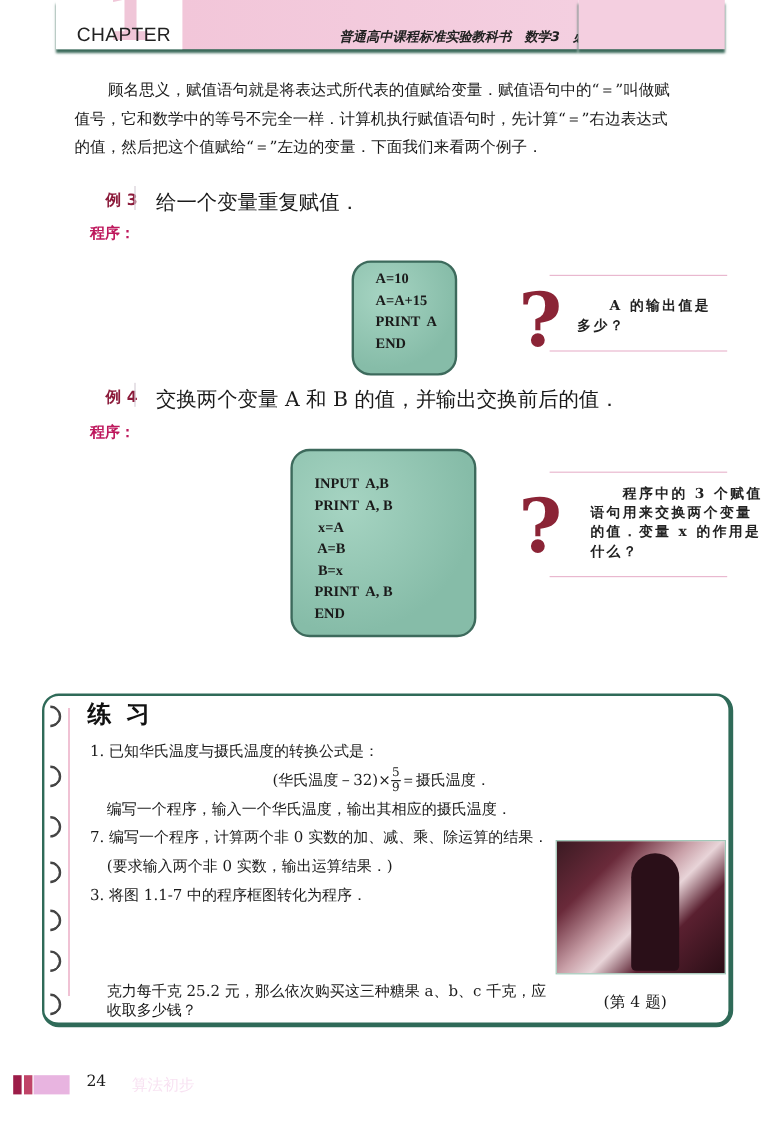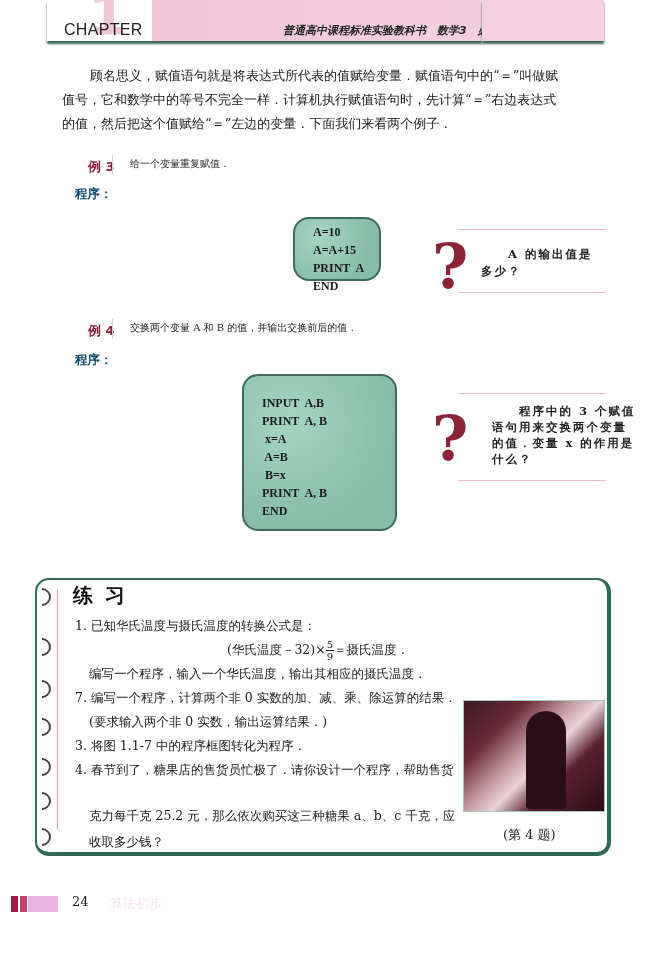--- a/index.html
+++ b/index.html
@@ -14,22 +14,22 @@
   .chapter { position:absolute; left:17px; top:21px; font-family:"Liberation Sans",sans-serif;
              font-size:16px; color:#222; letter-spacing:0.3px; }
   .book-title { position:absolute; left:236px; top:23px; font-family:"DejaVu Sans",sans-serif;
                 font-size:11px; font-weight:bold; font-style:italic; color:#222; white-space:nowrap; }
   .header-right { position:absolute; left:482px; top:0; width:122px; height:41px; background:#f4cfe0;
                   box-shadow:0 3px 2px #3a6a5a; }
   .para { position:absolute; left:62px; width:535px; font-size:13px; line-height:24px; }
   .para .indent { padding-left:28px; }
   .ex-label { position:absolute; font-family:"DejaVu Sans",sans-serif; font-weight:bold; color:#8b1a3a; font-size:13px; }
   .ex-bar { position:absolute; width:1px; height:20px; background:#d8d0d8; }
-  .ex-text { position:absolute; font-size:10px; }
-  .prog-label { position:absolute; font-family:"DejaVu Sans",sans-serif; font-weight:bold; color:#0c4a6e; font-size:12.5px; }
+  .ex-text { position:absolute; font-size:17px; }
+  .prog-label { position:absolute; font-family:"DejaVu Sans",sans-serif; font-weight:bold; color:#be185d; font-size:12.5px; }
   .code-box { position:absolute; background:#8fc4b0; border:2px solid #3d6a5c; border-radius:16px;
               background-image:radial-gradient(circle at 30% 30%,#a6d4c2 0,#86bca8 70%); }
   .code-line { font-family:"Liberation Serif",serif; font-weight:bold; font-size:12px; color:#1a1a1a; line-height:18px; white-space:pre; }
   .qbox { position:absolute; border-top:1px solid #e9b8cf; border-bottom:1px solid #e9b8cf; }
   .qmark { position:absolute; font-family:"DejaVu Serif",serif; font-weight:bold; font-size:62px; color:#8b2436; line-height:1; }
   .qtext { position:absolute; font-size:11.5px; line-height:16px; letter-spacing:2px; font-weight:bold; color:#222; }
   .exercise { position:absolute; left:35px; top:578px; width:570px; height:272px; border:2px solid #2f6a58;
               border-right-width:4px; border-bottom-width:4px; border-radius:14px; background:#fff; }
   .ring { position:absolute; left:-4px; width:14px; height:14px; border:2px solid #444; border-left-color:transparent;
           border-top-color:transparent; border-radius:50%; transform:rotate(-45deg); }
@@ -62,21 +62,21 @@
   <div class="indent">顾名思义，赋值语句就是将表达式所代表的值赋给变量．赋值语句中的“＝”叫做赋</div>
   <div>值号，它和数学中的等号不完全一样．计算机执行赋值语句时，先计算“＝”右边表达式</div>
   <div>的值，然后把这个值赋给“＝”左边的变量．下面我们来看两个例子．</div>
 </div>
 
 <div class="ex-label" style="left:88px;top:158px;">例 3</div>
 <div class="ex-bar" style="left:112px;top:155px;"></div>
 <div class="ex-text" style="left:130px;top:157px;">给一个变量重复赋值．</div>
 <div class="prog-label" style="left:75px;top:186px;">程序：</div>
 
-<div class="code-box" style="left:293px;top:217px;width:88px;height:64px;padding:4px 0 0 18px;box-sizing:border-box;">
+<div class="code-box" style="left:293px;top:217px;width:88px;height:96px;padding:4px 0 0 18px;box-sizing:border-box;">
   <div class="code-line">A=10</div>
   <div class="code-line">A=A+15</div>
   <div class="code-line">PRINT  A</div>
   <div class="code-line">END</div>
 </div>
 
 <div class="qbox" style="left:458px;top:229px;width:148px;height:62px;"></div>
 <div class="qmark" style="left:432px;top:236px;">?</div>
 <div class="qtext" style="left:508px;top:246px;">A 的输出值是</div>
 <div class="qtext" style="left:481px;top:263px;">多少？</div>
@@ -118,22 +118,21 @@
   <div class="ex-title">练习</div>
 
   <div class="ex-item" style="left:38px;top:34px;">1. 已知华氏温度与摄氏温度的转换公式是：</div>
   <div class="ex-item" style="left:190px;top:58px;">
     <span>(华氏温度－32)×</span><span style="display:inline-block;vertical-align:middle;text-align:center;font-size:10px;line-height:11px;"><span style="display:block;border-bottom:1px solid #222;padding:0 1px;">5</span><span style="display:block;">9</span></span><span>＝摄氏温度．</span>
   </div>
   <div class="ex-item" style="left:52px;top:82px;">编写一个程序，输入一个华氏温度，输出其相应的摄氏温度．</div>
   <div class="ex-item" style="left:38px;top:106px;">7. 编写一个程序，计算两个非 0 实数的加、减、乘、除运算的结果．</div>
   <div class="ex-item" style="left:52px;top:130px;">(要求输入两个非 0 实数，输出运算结果．)</div>
   <div class="ex-item" style="left:38px;top:154px;">3. 将图 1.1-7 中的程序框图转化为程序．</div>
-  <div class="ex-item" style="left:38px;top:178px;">4. 春节到了，糖果店的售货员忙极了．请你设计一个程序，帮助售货</div>
-  <div class="ex-item" style="left:52px;top:224px;">克力每千克 25.2 元，那么依次购买这三种糖果 a、b、c 千克，应</div>
+  <div class="ex-item" style="left:52px;top:234px;">克力每千克 25.2 元，那么依次购买这三种糖果 a、b、c 千克，应</div>
   <div class="ex-item" style="left:52px;top:250px;">收取多少钱？</div>
 
   <div class="photo">
     <div class="photo-person"></div>
   </div>
   <div class="photo-cap">(第 4 题)</div>
 </div>
 
 <div class="footer-bar1"></div>
 <div class="footer-bar2"></div>

